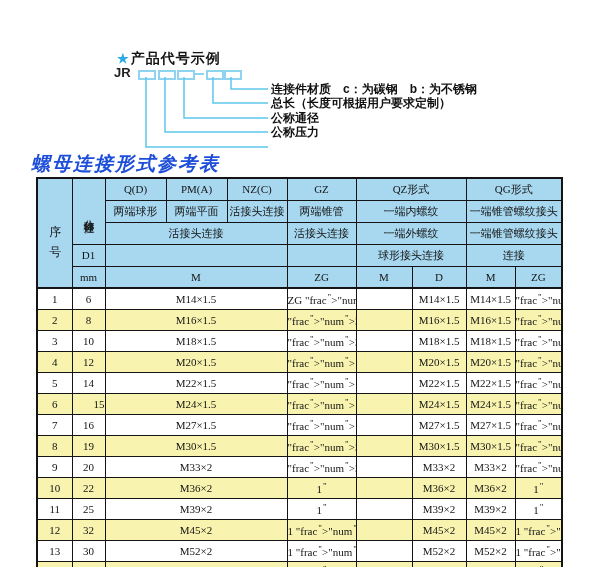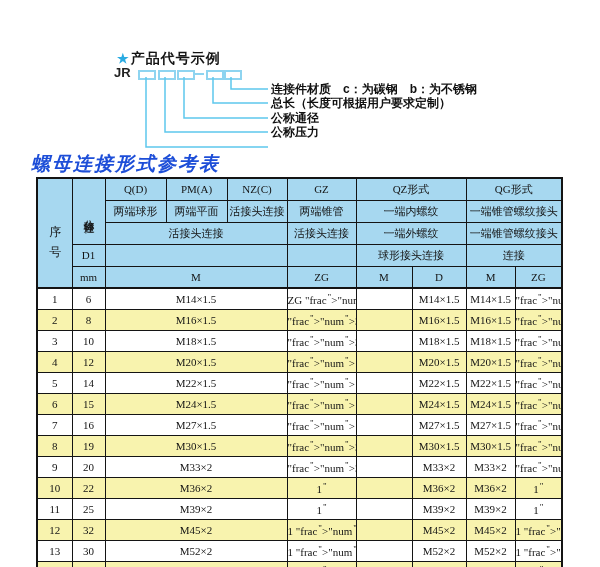--- a/index.html
+++ b/index.html
@@ -176,21 +176,21 @@
           <td style="font-size: 11px;">14</td>
           <td colspan="3" style="font-size: 11px;">M22×1.5</td>
           <td style="font-size: 11px;"><span class="&lt;span">"</span>frac<span class="inch">"</span>&gt;<span class="&lt;span">"</span>num<span class="inch">"</span>&gt;1den&gt;2</td>
           <td style="font-size: 11px;"></td>
           <td style="font-size: 11px;">M22×1.5</td>
           <td style="font-size: 11px;">M22×1.5</td>
           <td style="font-size: 11px;"><span class="&lt;span">"</span>frac<span class="inch">"</span>&gt;<span class="&lt;span">"</span>num&gt;1den&gt;2</td>
         </tr>
         <tr class="alt">
           <td style="font-size: 11px;">6</td>
-          <td style="font-size: 11px;">15</td>
+          <td style="font-size: 11px; text-align: right;">15</td>
           <td colspan="3" style="font-size: 11px;">M24×1.5</td>
           <td style="font-size: 11px;"><span class="&lt;span">"</span>frac<span class="inch">"</span>&gt;<span class="&lt;span">"</span>num<span class="inch">"</span>&gt;1den&gt;2</td>
           <td style="font-size: 11px;"></td>
           <td style="font-size: 11px;">M24×1.5</td>
           <td style="font-size: 11px;">M24×1.5</td>
           <td style="font-size: 11px;"><span class="&lt;span">"</span>frac<span class="inch">"</span>&gt;<span class="&lt;span">"</span>num&gt;1den&gt;2</td>
         </tr>
         <tr>
           <td style="font-size: 11px;">7</td>
           <td style="font-size: 11px;">16</td>

